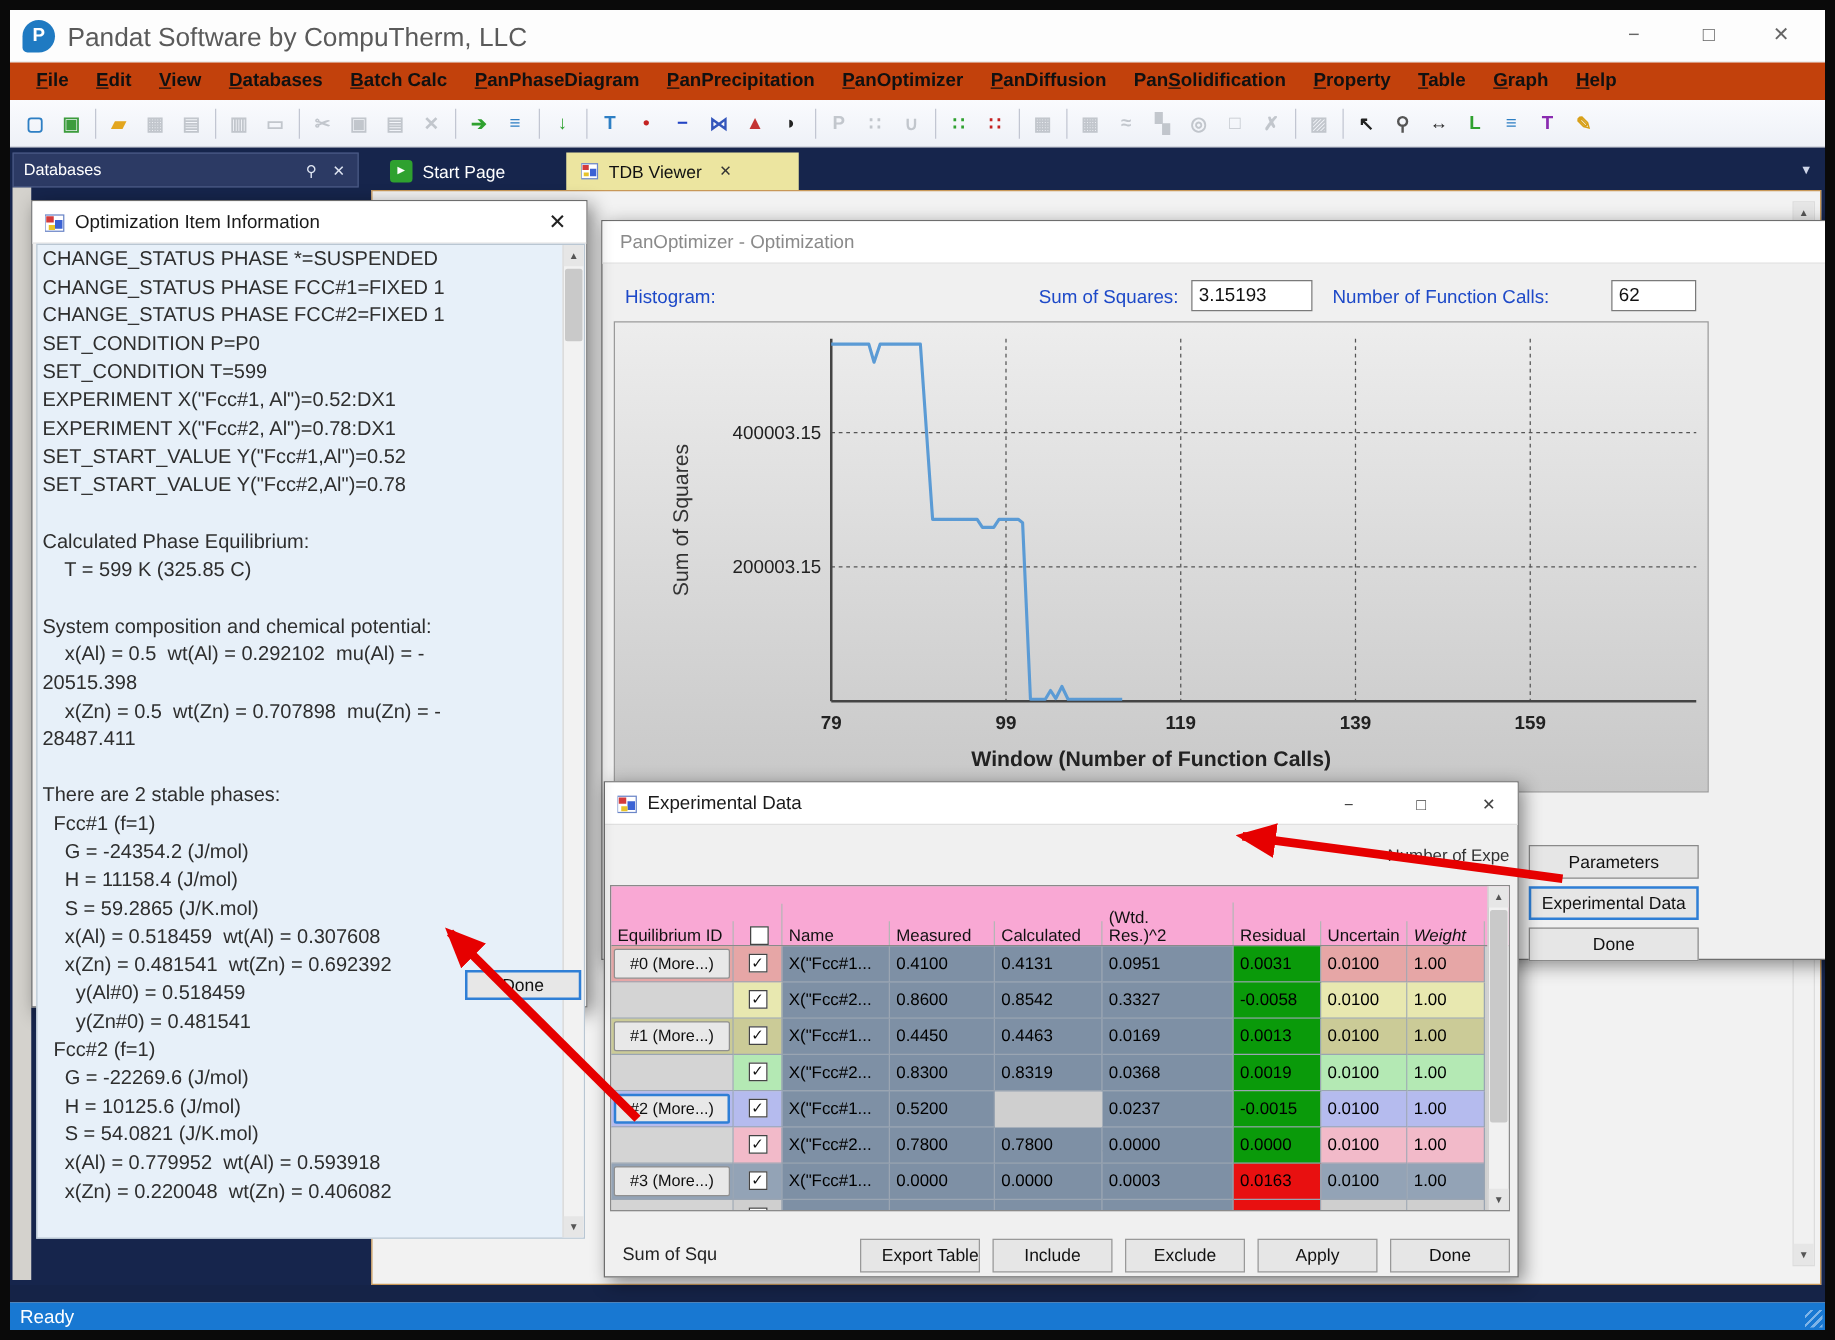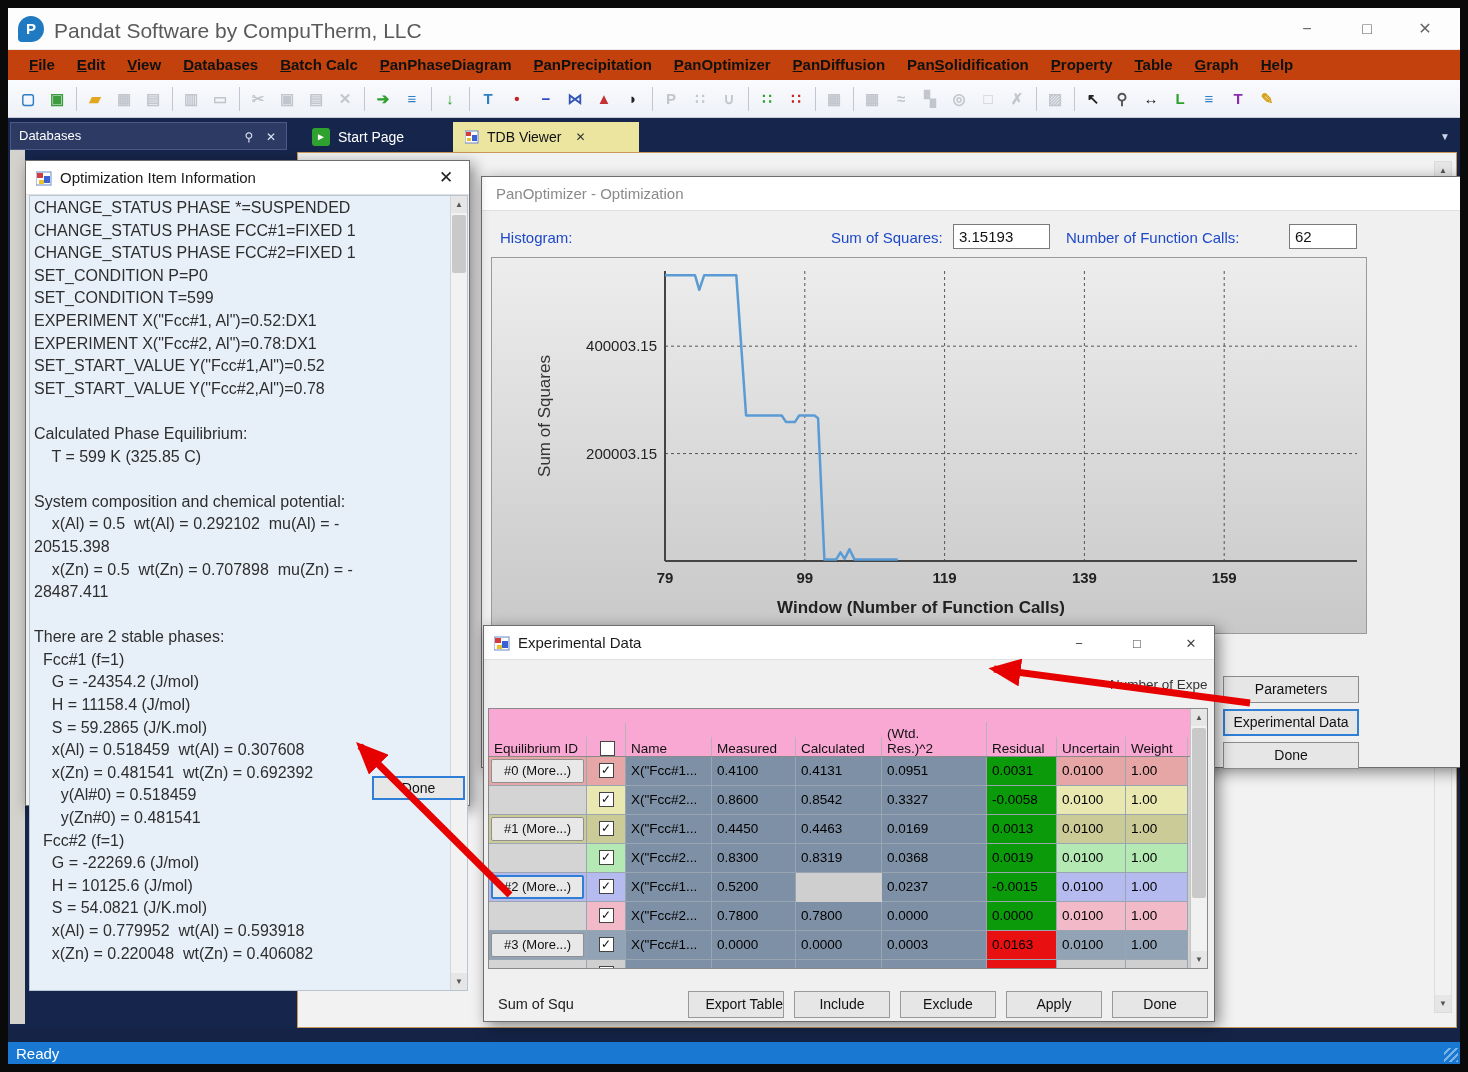--- a/index.html
+++ b/index.html
@@ -277,21 +277,21 @@
       <div id="gheader" class="g-header">
             <div class="g-hcell" style="width: 98px;">Equilibrium ID</div>
             <div class="g-hcell" style="width: 39px;"><div class="cbx" style="margin-top: 14px;"></div></div>
             <div class="g-hcell" style="width: 86px;">Name</div>
             <div class="g-hcell" style="width: 84px;">Measured</div>
             <div class="g-hcell" style="width: 86px;">Calculated</div>
             <div class="g-hcell" style="width: 105px;">(Wtd.
 Res.)^2</div>
             <div class="g-hcell" style="width: 70px;">Residual</div>
             <div class="g-hcell" style="width: 69px;">Uncertain</div>
-            <div class="g-hcell" style="width: 62px;">Weight</div>
+            <div class="g-hcell" style="width: 62px; font-style: italic;">Weight</div>
           </div>
       <div id="gbody">
             <div class="g-row">
               <div class="g-cell" style="width: 98px; background: rgb(230, 166, 166); padding: 0px;">
                 <div class="id-btn">#0 (More...)</div>
               </div>
               <div class="g-cell" style="width: 39px; background: rgb(230, 166, 166); padding: 0px;">
                 <div class="cbx">✓</div>
               </div>
               <div class="g-cell" style="width: 86px; background: rgb(126, 144, 165);">X("Fcc#1...</div>

